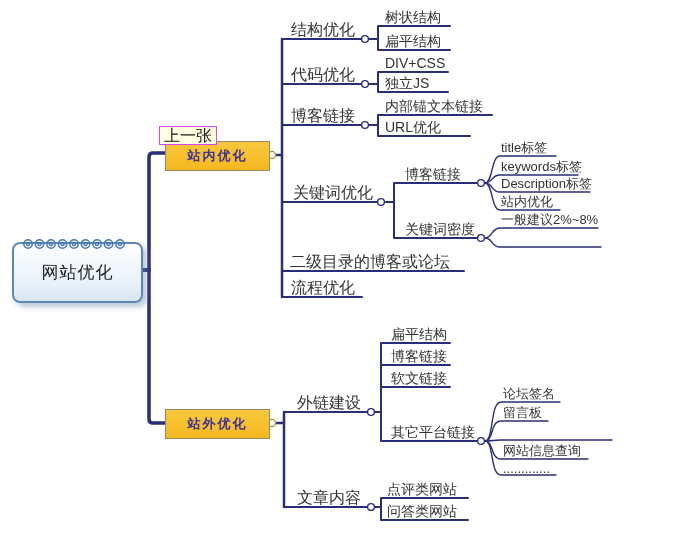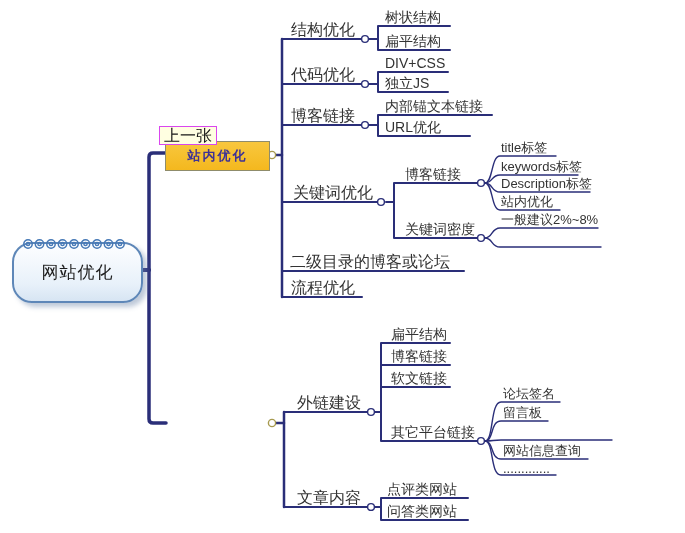--- a/index.html
+++ b/index.html
@@ -34,21 +34,21 @@
     background:linear-gradient(#F8C73E,var(--topic-bg));
     border:1px solid var(--topic-border);
     color:var(--topic-text);font-size:13px;font-weight:bold;letter-spacing:2px;
   }
   .note{
     position:absolute;z-index:3;left:159px;top:126px;width:56px;height:17px;line-height:17px;
     background:var(--note-bg);border:1px solid #d946ef;color:#111;font-size:16px;text-align:center;
   }
   .root{
     position:absolute;z-index:2;left:12px;top:242px;width:127px;height:57px;
-    border:2px solid var(--root-border);border-radius:20px;
+    border:2px solid var(--root-border);border-radius:8px;
     background:linear-gradient(180deg,#FDFEFF 0%,var(--root-fill) 70%,#D7E5F3 100%);
     box-shadow:4px 4px 5px rgba(110,135,170,0.45);
     display:flex;align-items:center;justify-content:center;
     color:#1c1c1c;font-size:17px;letter-spacing:1px;
   }
   .root .rings{position:absolute;left:6px;top:-8px;z-index:4;}
   .root .rings circle{fill:none;stroke:#4679B6;}
 </style>
 </head>
 <body>
@@ -131,20 +131,21 @@
         <circle cx="100" cy="8" r="4.2"></circle>
           <circle cx="100" cy="8" r="1.6"></circle>
       </g>
     </svg>
     <span>网站优化</span>
   </div>
 
   <div class="note">上一张</div>
 
   <div class="main" style="left:165px;top:141px">站内优化</div>
+  <div class="main" style="left:165px;top:409px">站外优化</div>
 
   <div class="lbl t1" style="left:291px;top:20px">结构优化</div>
   <div class="lbl t1" style="left:291px;top:65px">代码优化</div>
   <div class="lbl t1" style="left:291px;top:106px">博客链接</div>
   <div class="lbl t1" style="left:293px;top:183px">关键词优化</div>
   <div class="lbl t1" style="left:290px;top:252px">二级目录的博客或论坛</div>
   <div class="lbl t1" style="left:291px;top:278px">流程优化</div>
 
   <div class="lbl t2" style="left:385px;top:9px">树状结构</div>
   <div class="lbl t2" style="left:385px;top:33px">扁平结构</div>

